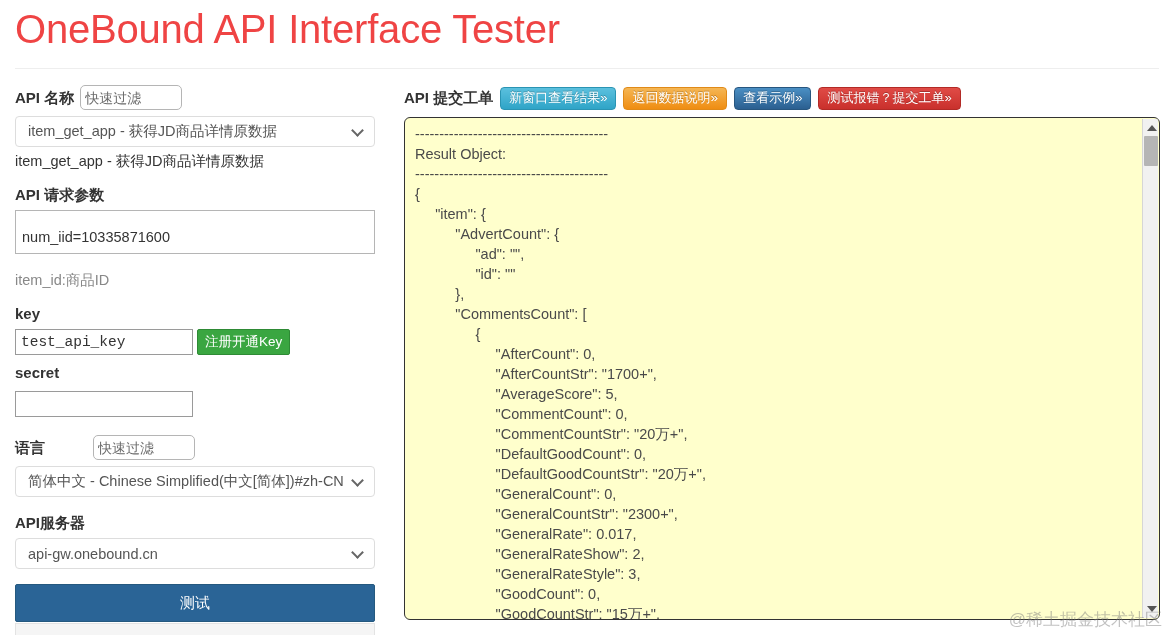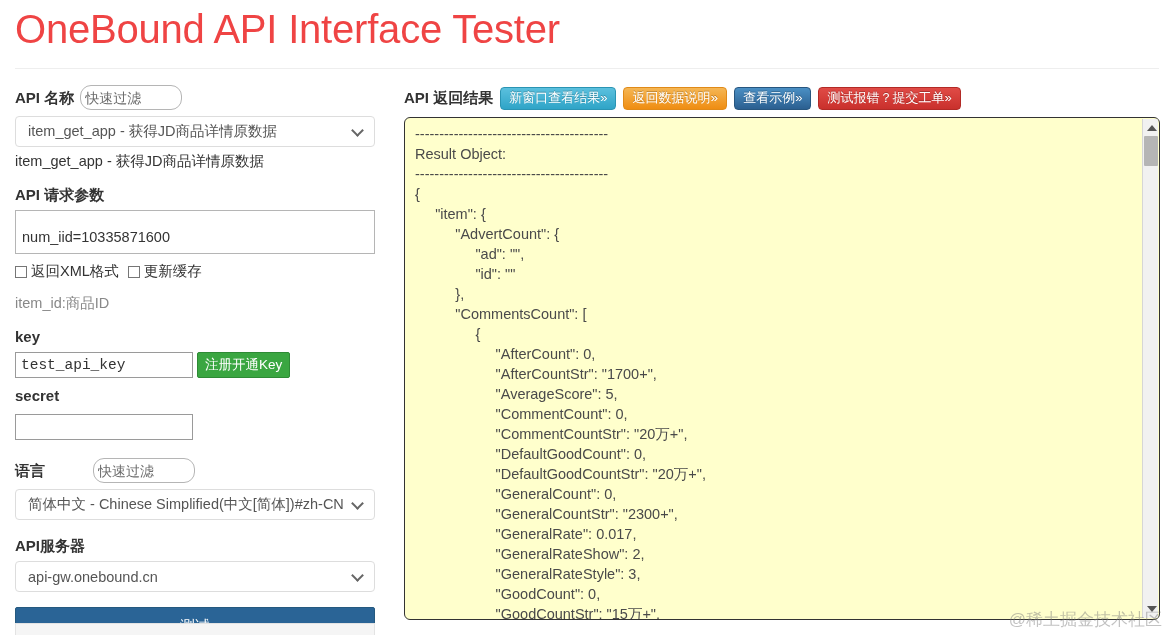--- a/index.html
+++ b/index.html
@@ -30,21 +30,21 @@
   .row-inline { display: flex; align-items: center; gap: 6px; }
   .field-label {
     font-size: 15px; font-weight: bold; color: #333; line-height: 20px;
     white-space: nowrap;
   }
   .filter-input {
     border: 1px solid #b5b5b5; background: #fff;
     height: 25px; width: 102px; padding: 1px 4px;
     font-size: 14px; color: #333;
     font-family: "Liberation Sans", sans-serif;
-    border-radius: 11px;
+    border-radius: 5px;
   }
   .filter-input::placeholder { color: #6b6b6b; opacity: 1; }
 
   .select-box {
     position: relative; width: 360px; height: 31px;
     border: 1px solid #ddd; border-radius: 4px; background: #fff;
     margin-top: 6px;
     display: flex; align-items: center;
   }
   .select-box .sel-text {
@@ -186,26 +186,20 @@
     <div class="select-box">
       <span class="sel-text">item_get_app - 获得JD商品详情原数据</span>
       <span class="chev"></span>
     </div>
 
     <div class="helper-text">item_get_app - 获得JD商品详情原数据</div>
 
     <div class="block-label">API 请求参数</div>
     <textarea class="params-area" style="">num_iid=10335871600</textarea>
 
-    <div class="checks-row">
-      <input class="chk" type="checkbox" style="">
-      <span class="chk-label">返回XML格式</span>
-      <input class="chk" type="checkbox" style="">
-      <span class="chk-label">更新缓存</span>
-    </div>
 
     <div class="muted-text" style="margin-top:12px;">item_id:商品ID</div>
 
     <div class="block-label">key</div>
     <div class="key-row">
       <input class="key-input" type="text" value="test_api_key" style="">
       <button class="key-btn">注册开通Key</button>
     </div>
 
     <div class="block-label" style="margin-top:8px;">secret</div>
@@ -228,21 +222,21 @@
     </div>
 
     <button class="test-btn">测试</button>
   </div>
 
   <div class="below-strip"></div>
 
   <div class="right-col">
 
     <div class="result-head">
-      <span class="field-label">API 返回结果</span>
+      <span class="field-label">API 提交工单</span>
       <span class="pill pill-info">新窗口查看结果»</span>
       <span class="pill pill-warn">返回数据说明»</span>
       <span class="pill pill-primary">查看示例»</span>
       <span class="pill pill-danger">测试报错？提交工单»</span>
     </div>
 
     <div class="result-wrap">
       <div class="result-box">
         <pre class="result-text">----------------------------------------
 Result Object:

